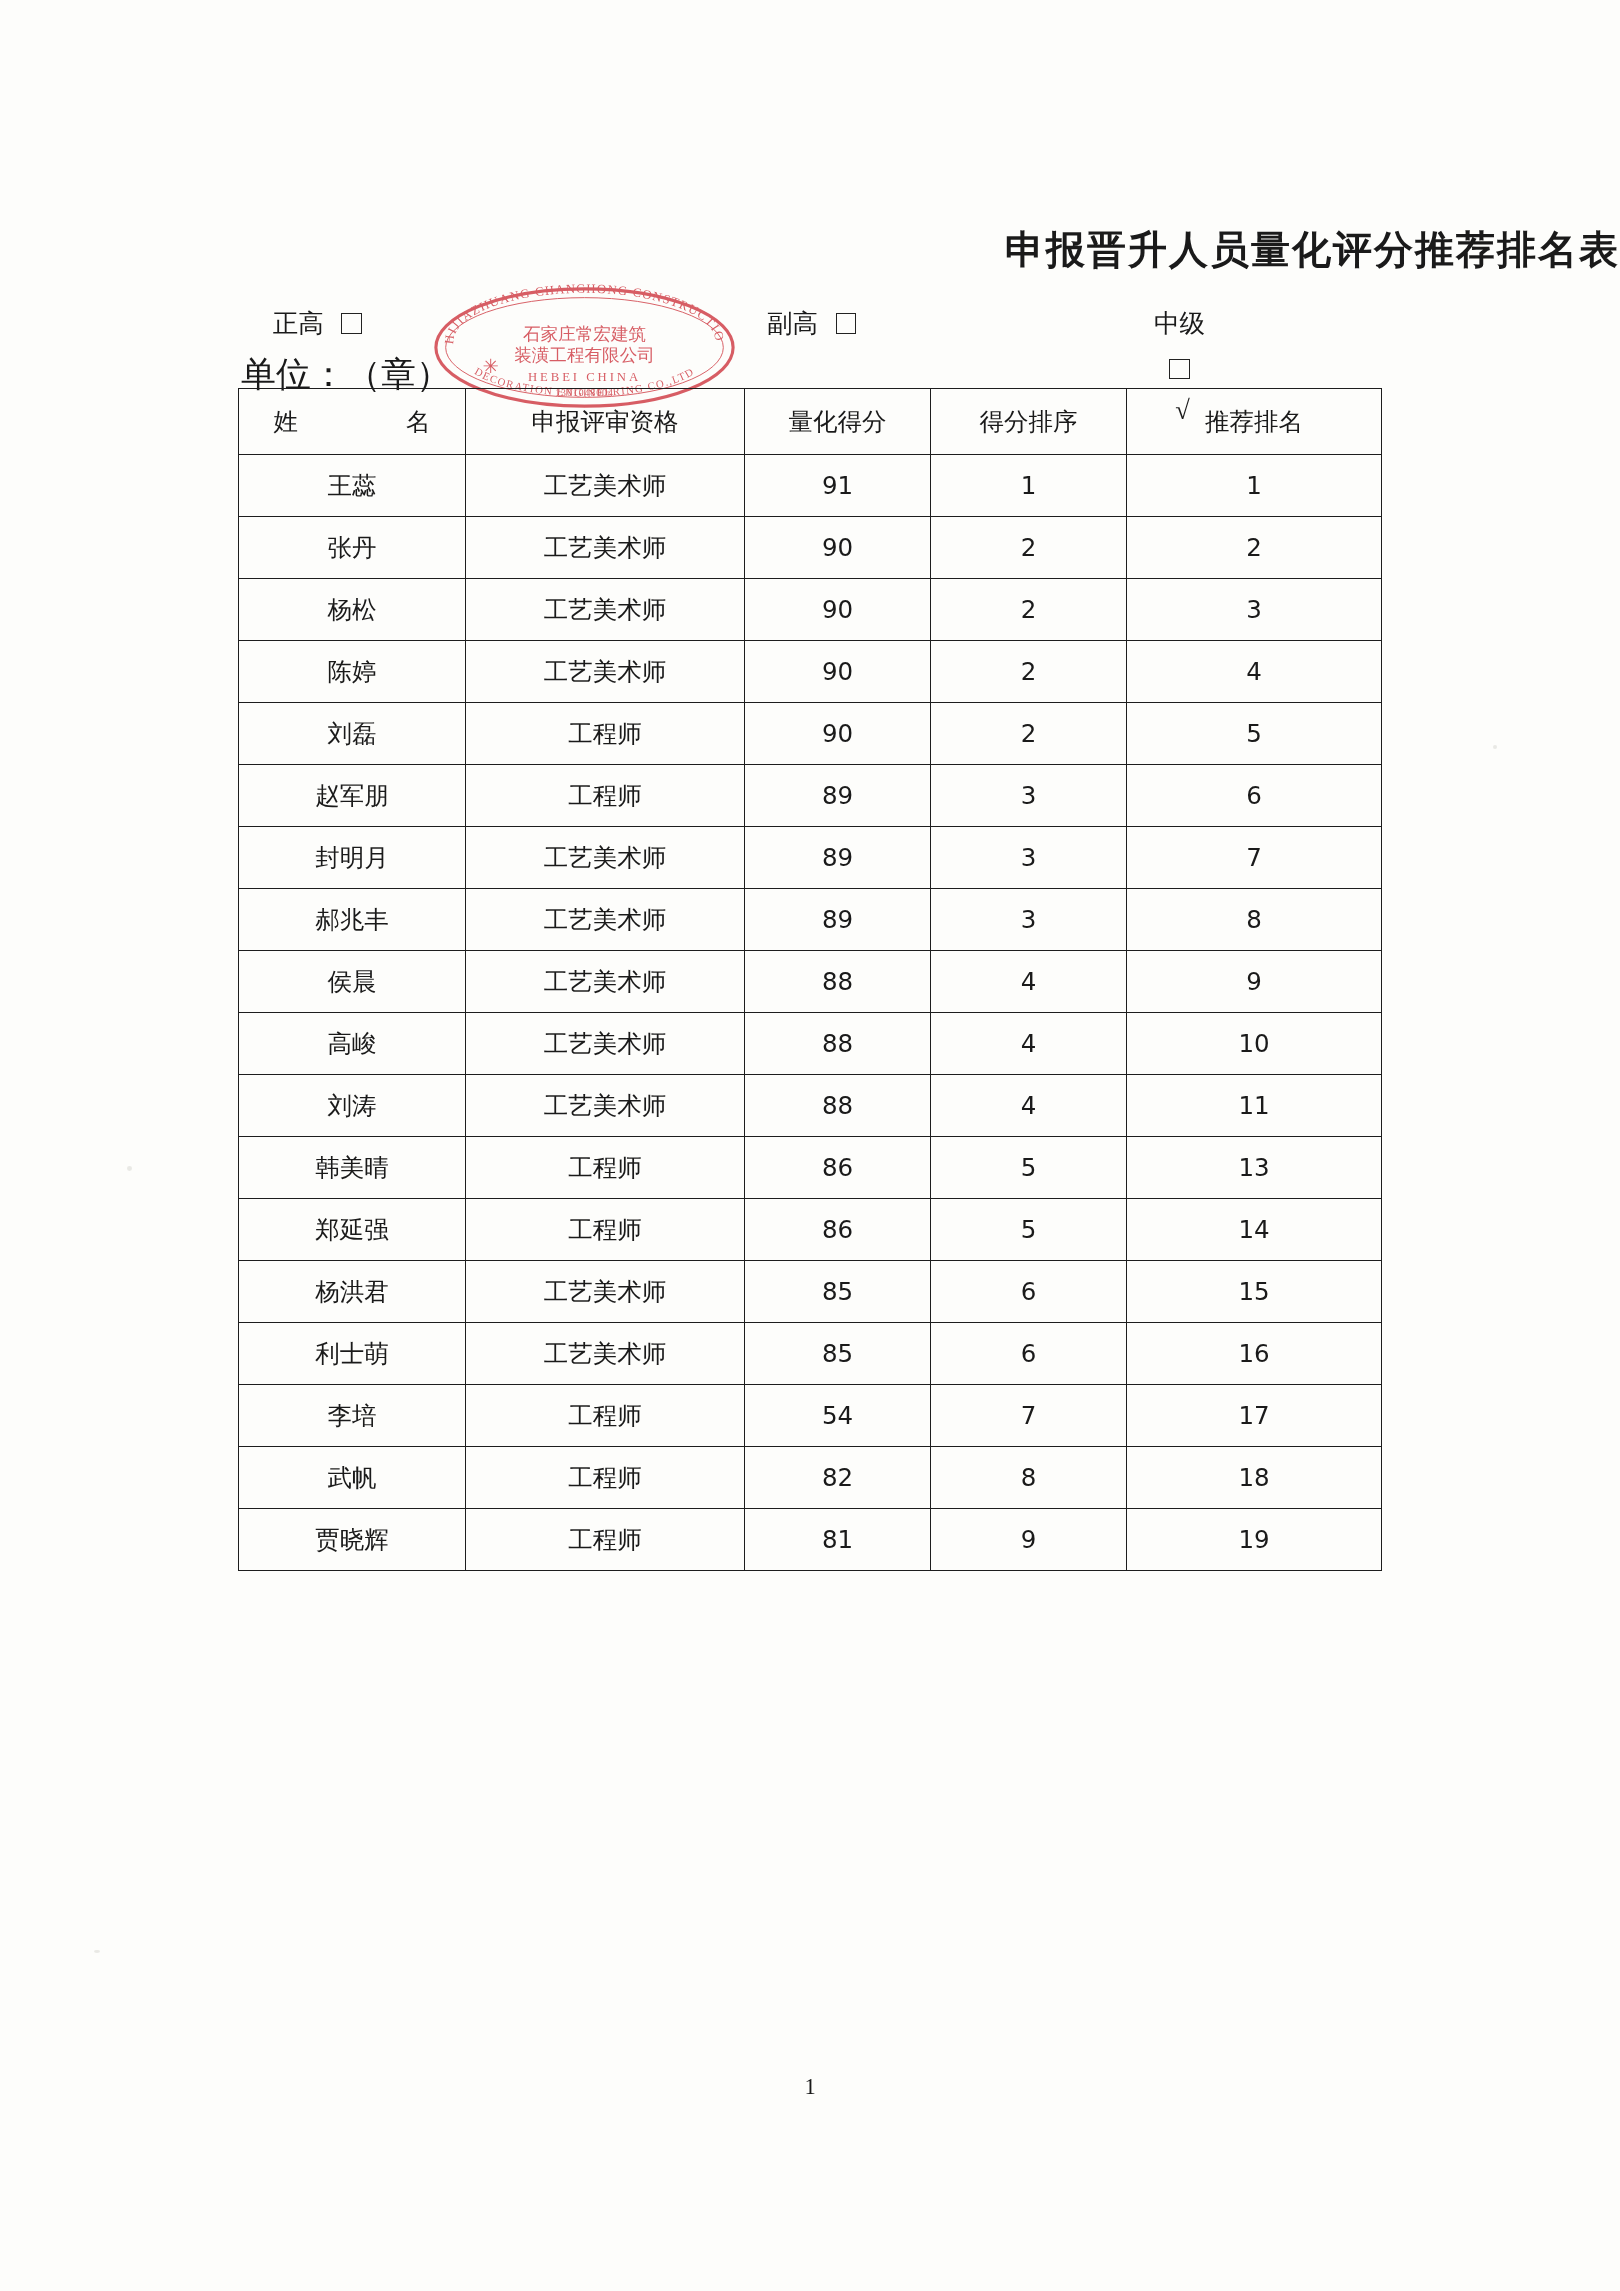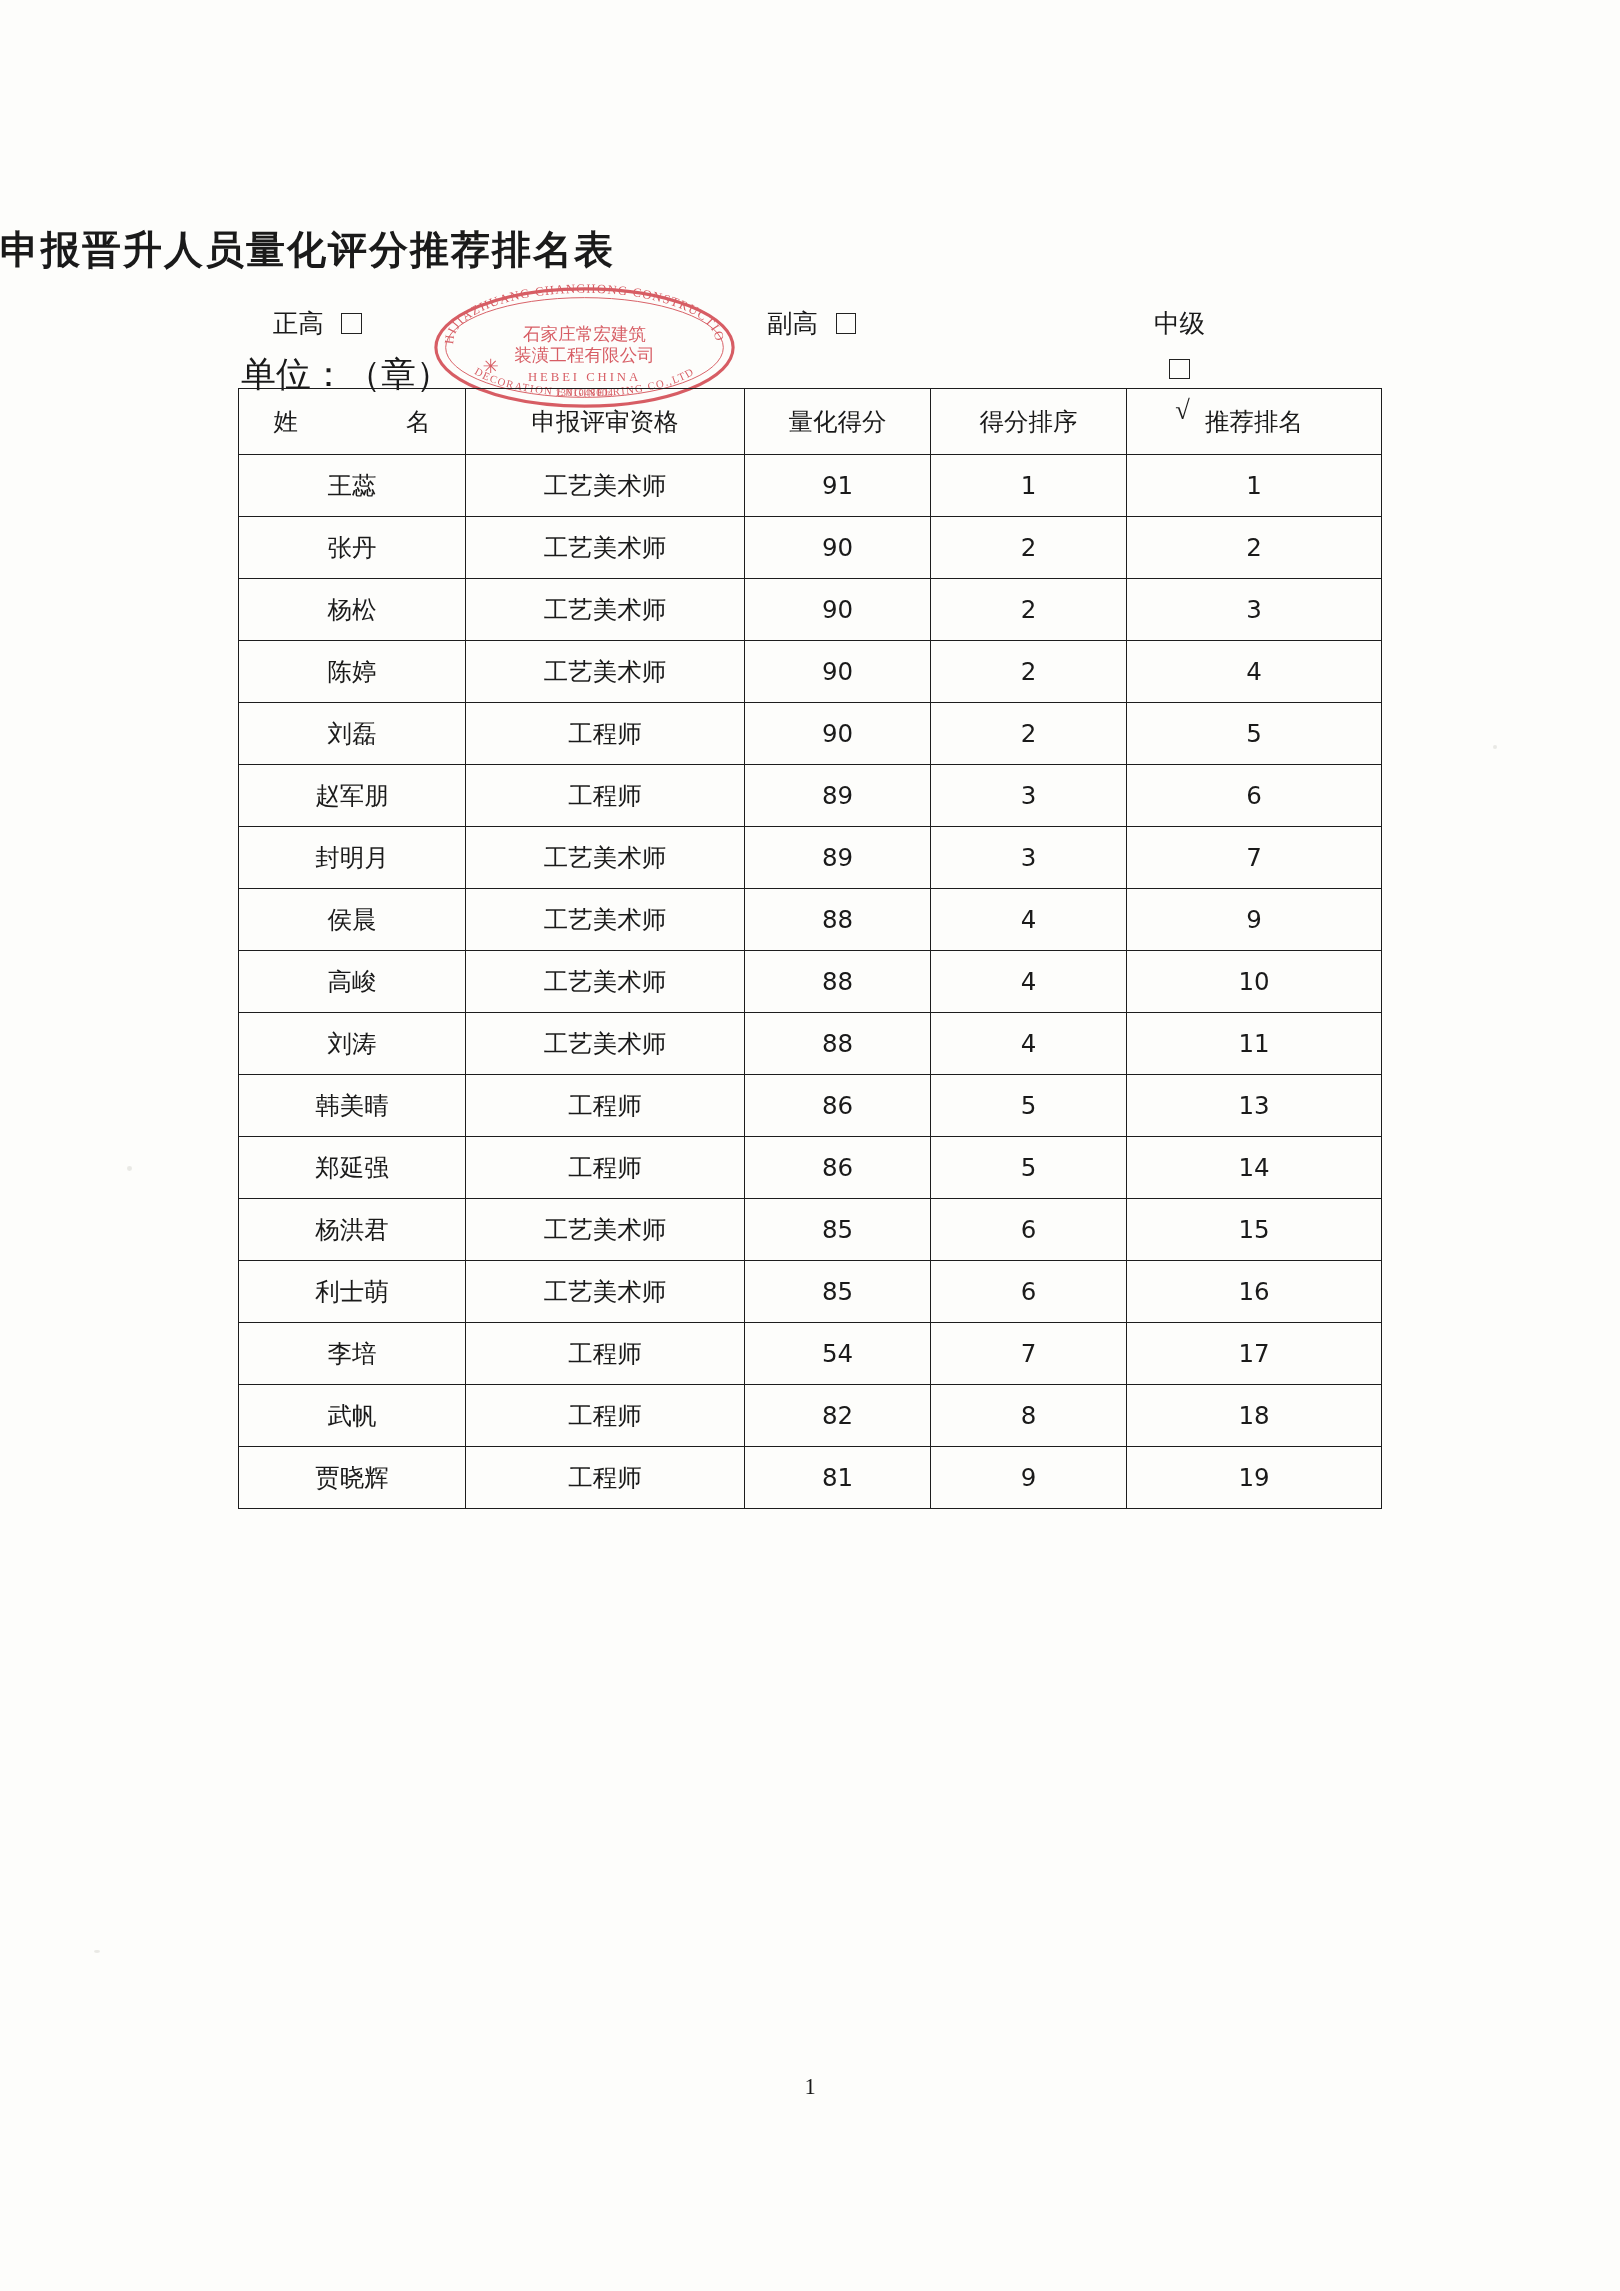--- a/index.html
+++ b/index.html
@@ -26,21 +26,21 @@
     background: #d9d9d4;
     border-radius: 50%;
     opacity: .55;
   }
 
   .doc-title {
     position: absolute;
     top: 223px;
     left: 0;
     width: 100%;
-    text-align: left;
+    text-align: right;
     font-size: 39px;
     font-weight: bold;
     letter-spacing: 2px;
     font-family: "DejaVu Sans", "Liberation Sans", sans-serif;
   }
 
   .levels-row {
     position: absolute;
     top: 306px;
     left: 257px;
@@ -242,20 +242,27 @@
           <td class="num">6</td>
         </tr>
         <tr>
           <td>封明月</td>
           <td>工艺美术师</td>
           <td class="num">89</td>
           <td class="num">3</td>
           <td class="num">7</td>
         </tr>
         <tr>
+          <td>郝兆丰</td>
+          <td>工艺美术师</td>
+          <td class="num">89</td>
+          <td class="num">3</td>
+          <td class="num">8</td>
+        </tr>
+        <tr>
           <td>侯晨</td>
           <td>工艺美术师</td>
           <td class="num">88</td>
           <td class="num">4</td>
           <td class="num">9</td>
         </tr>
         <tr>
           <td>高峻</td>
           <td>工艺美术师</td>
           <td class="num">88</td>

